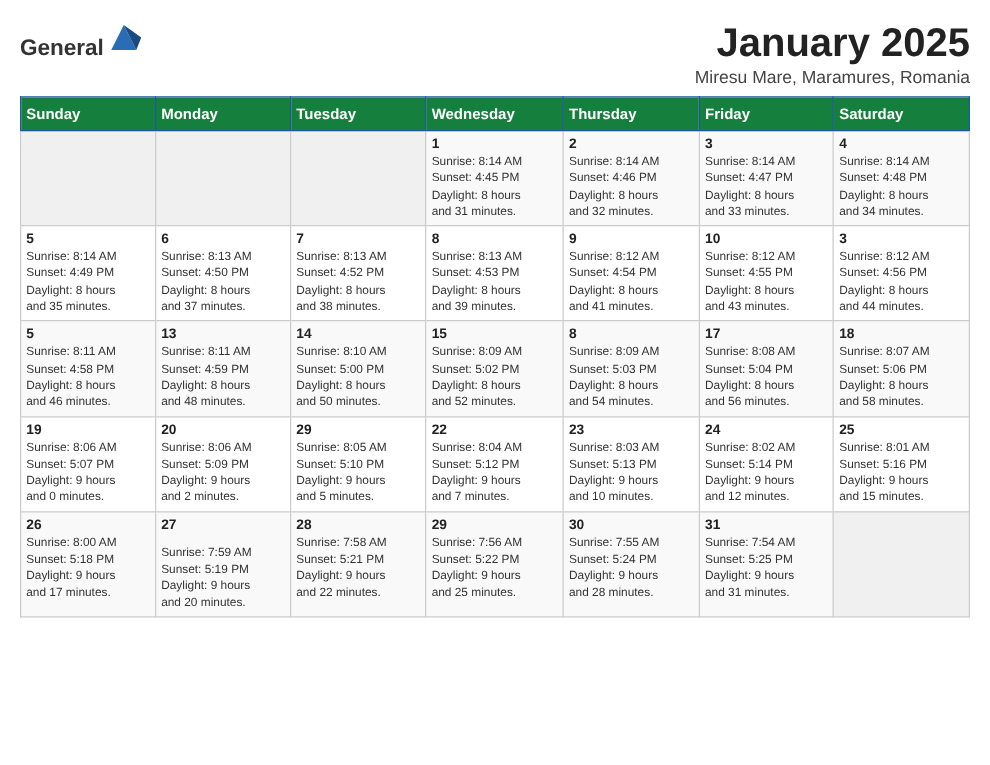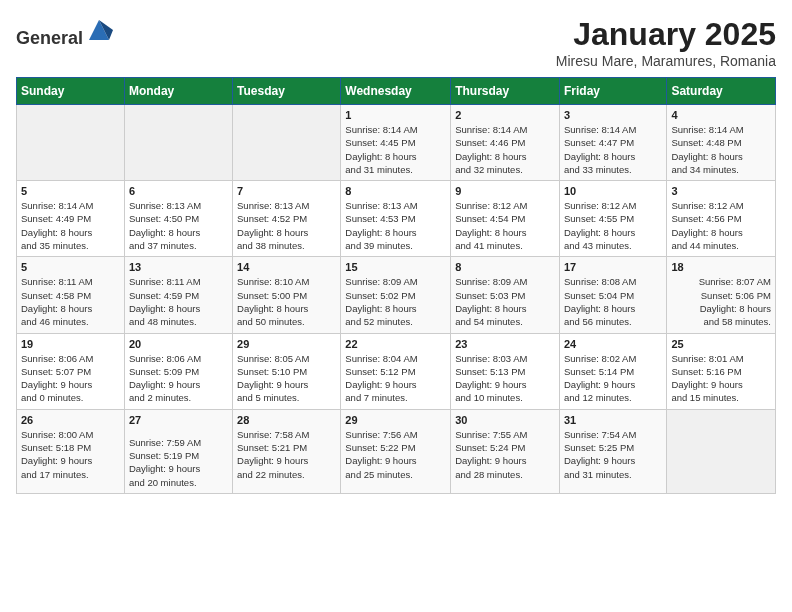--- a/index.html
+++ b/index.html
@@ -245,21 +245,21 @@
         </td>
         <td>
           <span class="day-number">17</span>
           <div class="day-info" style="white-space: pre-line;">Sunrise: 8:08 AM
 Sunset: 5:04 PM
 Daylight: 8 hours
 and 56 minutes.</div>
         </td>
         <td>
           <span class="day-number">18</span>
-          <div class="day-info" style="white-space: pre-line; text-align: right;">Sunrise: 8:07 AM
+          <div class="day-info" style="white-space: pre-line;">Sunrise: 8:07 AM
 Sunset: 5:06 PM
 Daylight: 8 hours
 and 58 minutes.</div>
         </td>
       </tr>
       <tr>
         <td>
           <span class="day-number">19</span>
           <div class="day-info" style="white-space: pre-line;">Sunrise: 8:06 AM
 Sunset: 5:07 PM

